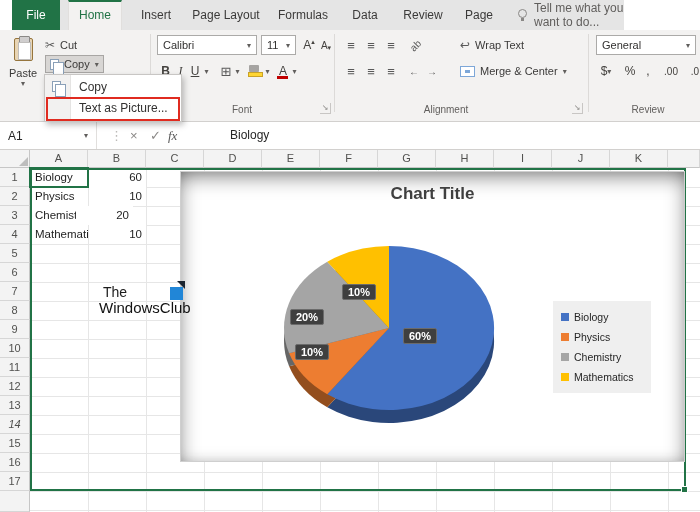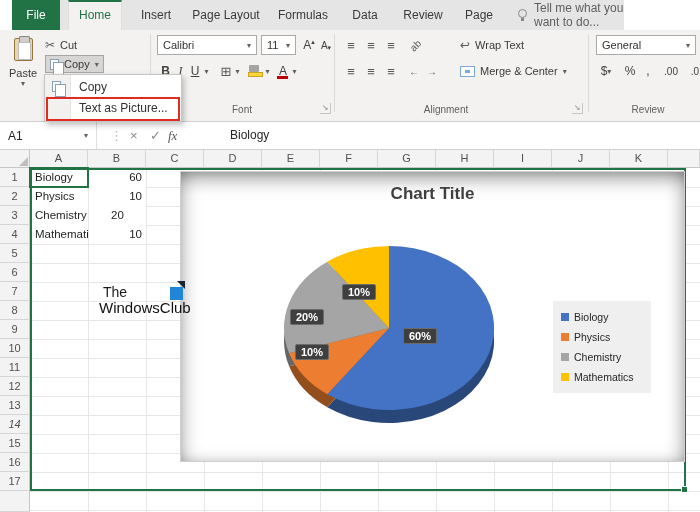--- a/index.html
+++ b/index.html
@@ -293,21 +293,21 @@
       <div class="gh" style="top: 284px;"></div>
       <div class="gh" style="top: 303px;"></div>
       <div class="gh" style="top: 322px;"></div>
       <div class="gh" style="top: 341px;"></div>
       <div class="gh" style="top: 360px;"></div>
       <div class="cell" style="left: 31px; top: 18px; width: 57px; text-align: left;">Biology</div>
       <div class="cell" style="left: 89px; top: 18px; width: 57px; text-align: right;">60</div>
       <div class="cell" style="left: 31px; top: 37px; width: 57px; text-align: left;">Physics</div>
       <div class="cell" style="left: 89px; top: 37px; width: 57px; text-align: right;">10</div>
       <div class="cell" style="left: 31px; top: 56px; width: 57px; text-align: left;">Chemistry</div>
-      <div class="cell" style="left: 89px; top: 56px; width: 57px; text-align: center;">20</div>
+      <div class="cell" style="left: 76px; top: 56px; width: 57px; text-align: right;">20</div>
       <div class="cell" style="left: 31px; top: 75px; width: 57px; text-align: left;">Mathematics</div>
       <div class="cell" style="left: 89px; top: 75px; width: 57px; text-align: right;">10</div>
       <div class="active-outline" style="left: 29px; top: 17px; width: 60px; height: 21px;"></div>
     </div>
 
   <div id="chart" class="chart">
     <div class="chart-title">Chart Title</div>
     <svg id="pie" width="503" height="289" viewBox="0 0 503 289">
         <path d="M208,169 L208.0,87.0 A105,82 0 1 1 146.3,235.3 Z" fill="rgb(42,71,122)"></path>
         <path d="M208,169 L146.3,235.3 A105,82 0 0 1 108.1,194.3 Z" fill="rgb(147,78,30)"></path>

